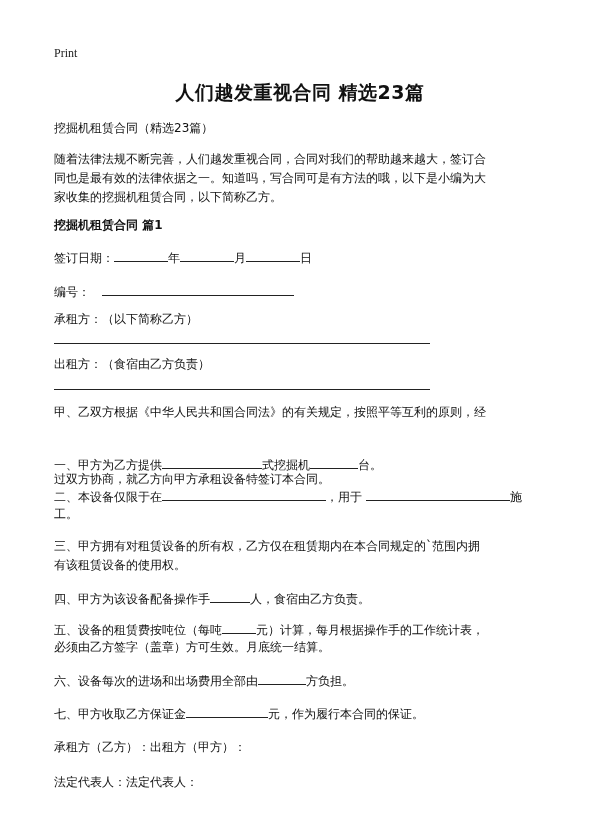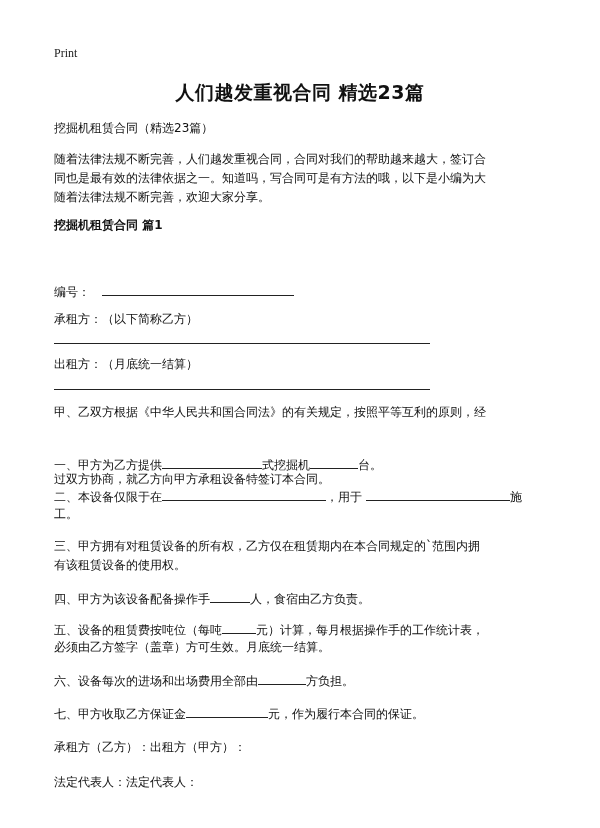--- a/index.html
+++ b/index.html
@@ -34,33 +34,36 @@
 
 <div class="page">
 
   <div class="print-label">Print</div>
   <div class="doc-title">人们越发重视合同 精选23篇</div>
 
   <div class="line" style="top:119px;">挖掘机租赁合同（精选23篇）</div>
 
   <div class="line" style="top:150px;text-align:right;">随着法律法规不断完善，人们越发重视合同，合同对我们的帮助越来越大，签订合</div>
   <div class="line" style="top:169px;">同也是最有效的法律依据之一。知道吗，写合同可是有方法的哦，以下是小编为大</div>
-  <div class="line" style="top:188px;">随着法律法规不断完善，欢迎大家分享。</div>
+  <div class="line" style="top:188px;">家收集的挖掘机租赁合同，以下简称乙方。</div>
 
   <div class="line bold" style="top:216px;">挖掘机租赁合同 篇1</div>
 
+  <div class="line" style="top:247px;">
+    <span>签订日期：</span><span class="blank" style="width:54px;"></span><span>年</span><span class="blank" style="width:54px;"></span><span>月</span><span class="blank" style="width:54px;"></span><span>日</span>
+  </div>
 
   <div class="line" style="top:281px;">
     <span>编号：</span><span class="blank" style="width:192px; margin-left:12px;"></span>
   </div>
 
   <div class="line" style="top:310px;">承租方：（以下简称乙方）</div>
   <div class="rule" style="top:343px; width:376px;"></div>
 
-  <div class="line" style="top:355px;">出租方：（月底统一结算）</div>
+  <div class="line" style="top:355px;">出租方：（食宿由乙方负责）</div>
   <div class="rule" style="top:389px; width:376px;"></div>
 
   <div class="line" style="top:403px;">甲、乙双方根据《中华人民共和国合同法》的有关规定，按照平等互利的原则，经</div>
   <div class="line" style="top:422px;margin-top:48px;">过双方协商，就乙方向甲方承租设备特签订本合同。</div>
 
   <div class="line" style="top:454px;">
     <span>一、甲方为乙方提供</span><span class="blank" style="width:100px;"></span><span>式挖掘机</span><span class="blank" style="width:48px;"></span><span>台。</span>
   </div>
 
   <div class="line" style="top:486px;">

